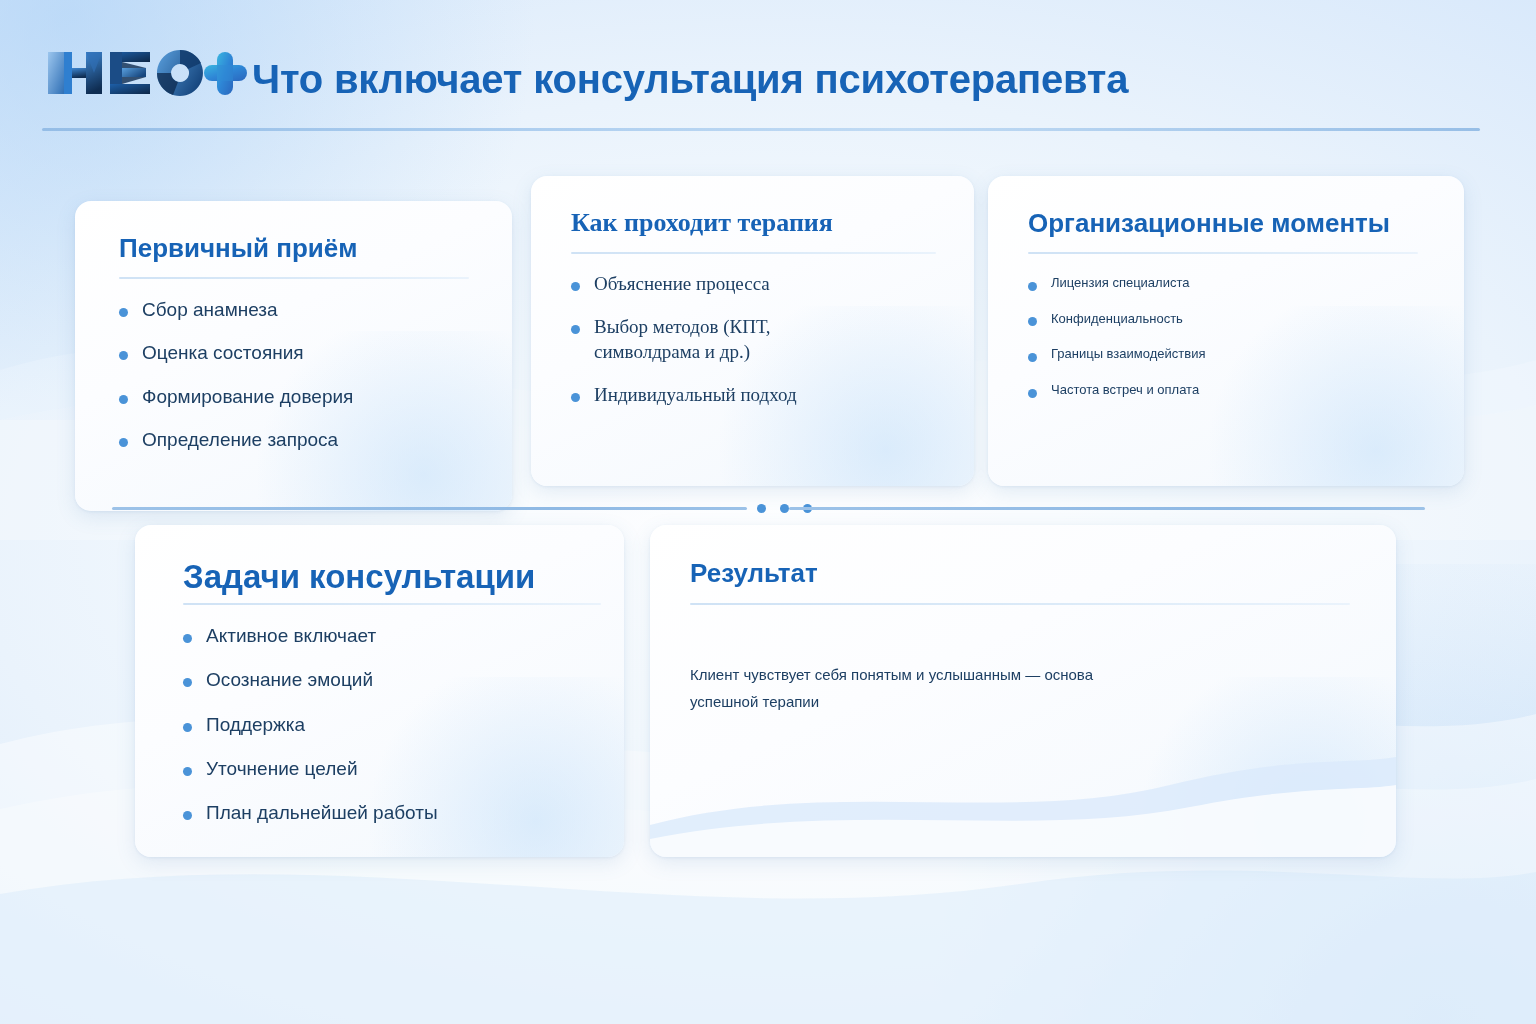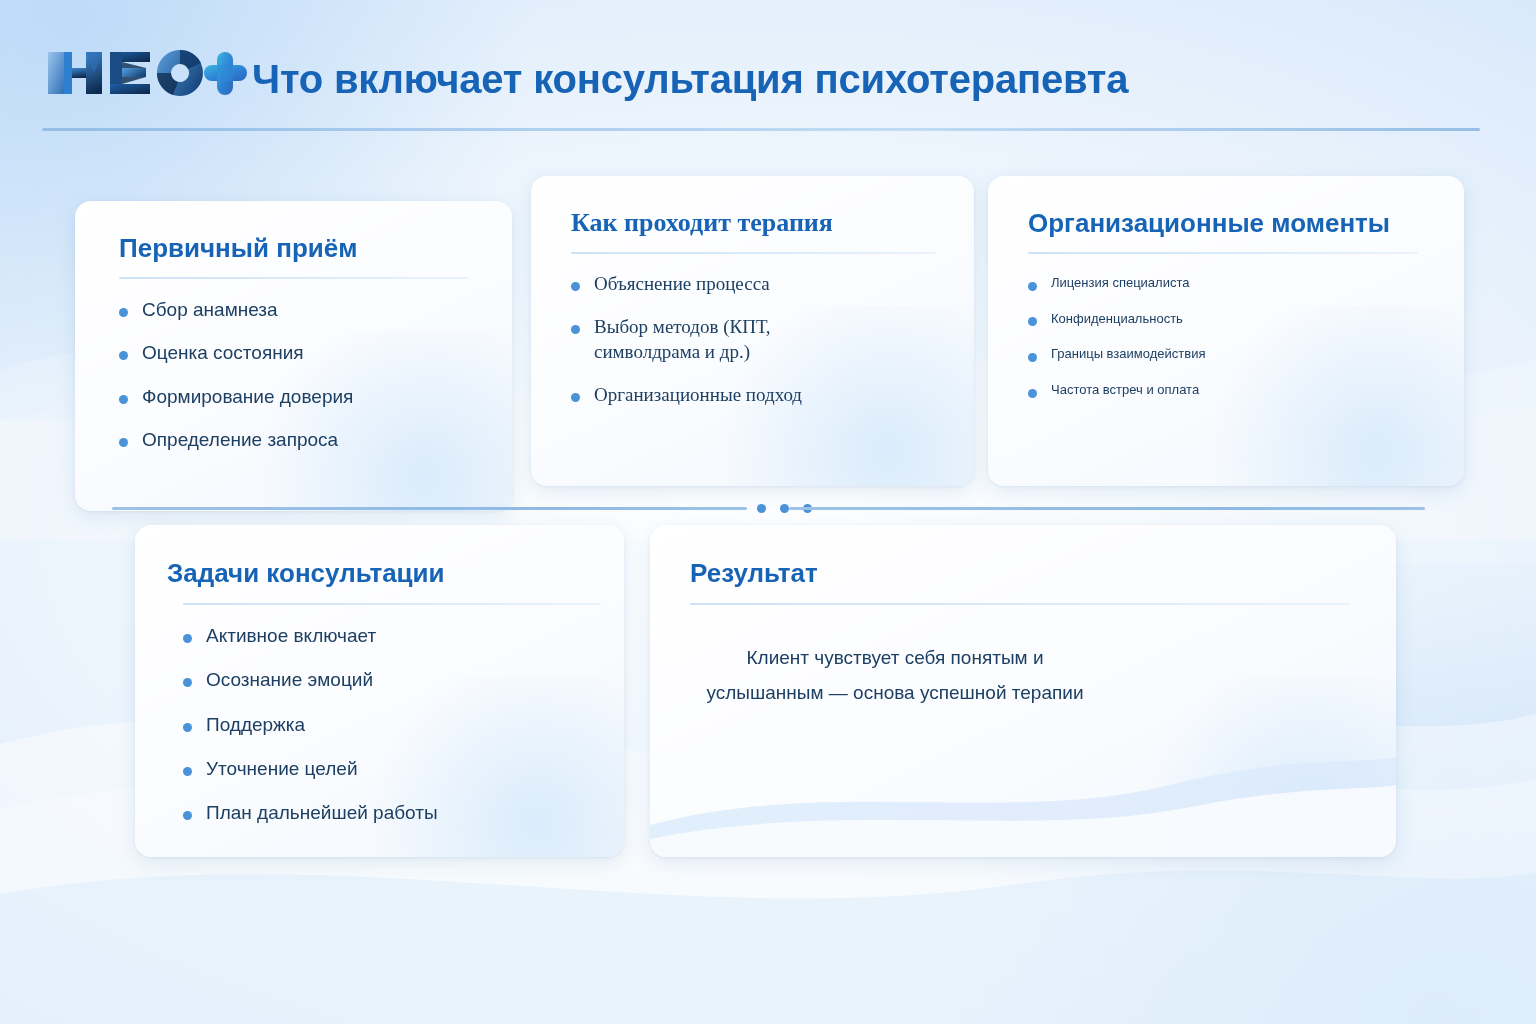--- a/index.html
+++ b/index.html
@@ -74,44 +74,44 @@
   ul.items li .dot{
     position:absolute;left:4px;top:.52em;width:9px;height:9px;border-radius:50%;
     background:#4a93d8;
   }
 
   
   #card-primary   {left:75px;  top:176px; width:437px; height:310px;margin-top:25px;}
   #card-therapy   {left:531px; top:176px; width:443px; height:310px;font-family:Liberation Serif, serif;}
   #card-org       {left:988px; top:176px; width:476px; height:310px;}
   #card-tasks     {left:135px; top:525px; width:489px; height:332px;}
-  #card-result    {left:650px; top:525px; width:746px; height:332px;text-align:center;}
+  #card-result    {left:650px; top:525px; width:746px; height:332px;}
 
   #card-primary .card-h{left:44px; top:32px; font-size:26px;}
   #card-primary .card-rule{left:44px; top:76px; width:350px;}
   #card-primary ul.items{left:40px; top:97px; font-size:19px;}
 
   #card-therapy .card-h{left:40px; top:32px; font-size:26px;}
   #card-therapy .card-rule{left:40px; top:76px; width:365px;}
   #card-therapy ul.items{left:36px; top:96px; font-size:19px; width:285px;}
 
   #card-org .card-h{left:40px; top:32px; font-size:26px;}
   #card-org .card-rule{left:40px; top:76px; width:390px;}
   #card-org ul.items{left:36px; top:99px; font-size:13px;}
 
-  #card-tasks .card-h{left:32px; top:33px; font-size:26px;}
+  #card-tasks .card-h{left:48px; top:33px; font-size:33px;}
   #card-tasks .card-rule{left:48px; top:78px; width:418px;}
   #card-tasks ul.items{left:44px; top:99px; font-size:19px;}
   #card-tasks ul.items li{margin-bottom:20px;}
 
   #card-result .card-h{left:40px; top:33px; font-size:26px;}
   #card-result .card-rule{left:40px; top:78px; width:660px;}
   .result-text{
-    position:absolute;left:40px;top:116px;width:410px;
-    font-size:19px;color:#1d3f63;line-height:1.82;
+    position:absolute;left:40px;top:136px;width:410px;
+    font-size:15px;color:#1d3f63;line-height:1.82;
   }
 
   
   .row-divider{position:absolute;left:0;top:494px;width:1536px;height:28px;}
   .rd-line{
     position:absolute;top:13px;height:3px;border-radius:2px;
     background:linear-gradient(90deg,#9cc2e8 0%,#8fb9e4 70%,#9cc2e8 100%);
   }
   .rd-line.left {left:112px;  width:635px;}
   .rd-line.right{left:789px;  width:636px;}
@@ -240,21 +240,21 @@
     </svg>
   </div>
 
   <div class="card" id="card-therapy">
     <div class="card-inner-glow"></div>
     <div class="card-h">Как проходит терапия</div>
     <div class="card-rule"></div>
     <ul class="items">
       <li><span class="dot"></span><span>Объяснение процесса</span></li>
       <li><span class="dot"></span><span>Выбор методов (КПТ, символдрама и др.)</span></li>
-      <li><span class="dot"></span><span>Организационные подход</span></li>
+      <li><span class="dot"></span><span>Индивидуальный подход</span></li>
     </ul>
 
   </div>
 
   <div class="card" id="card-org">
     <div class="card-inner-glow"></div>
     <div class="card-h">Организационные моменты</div>
     <div class="card-rule"></div>
     <ul class="items">
       <li><span class="dot"></span><span>Лицензия специалиста</span></li>

